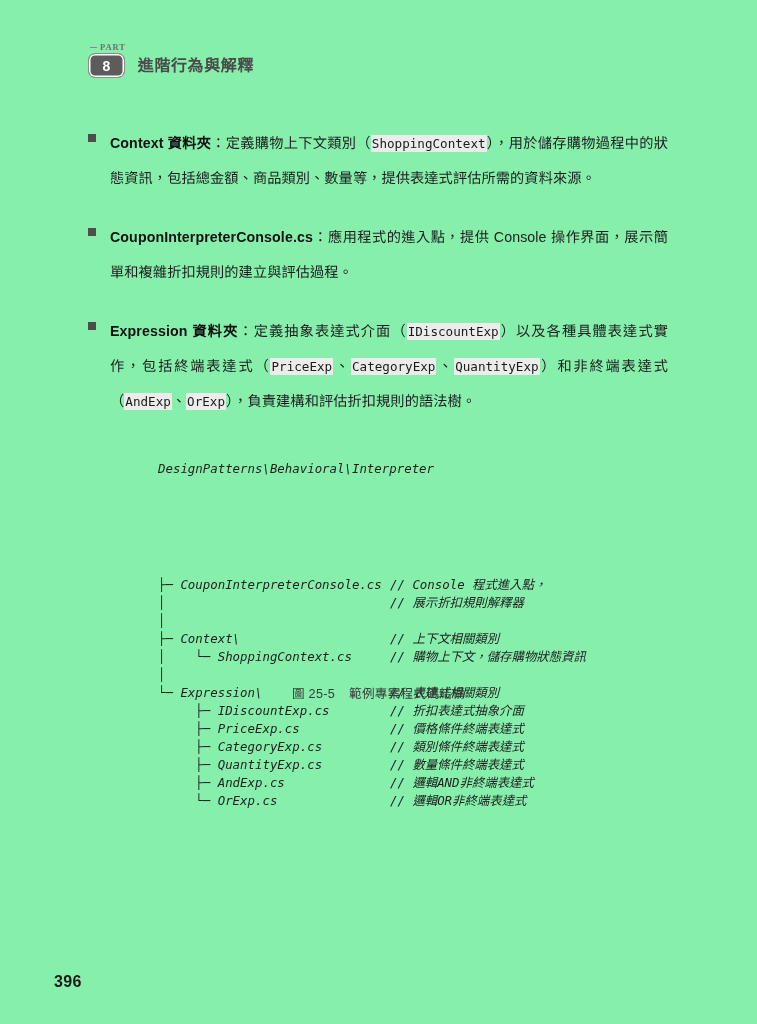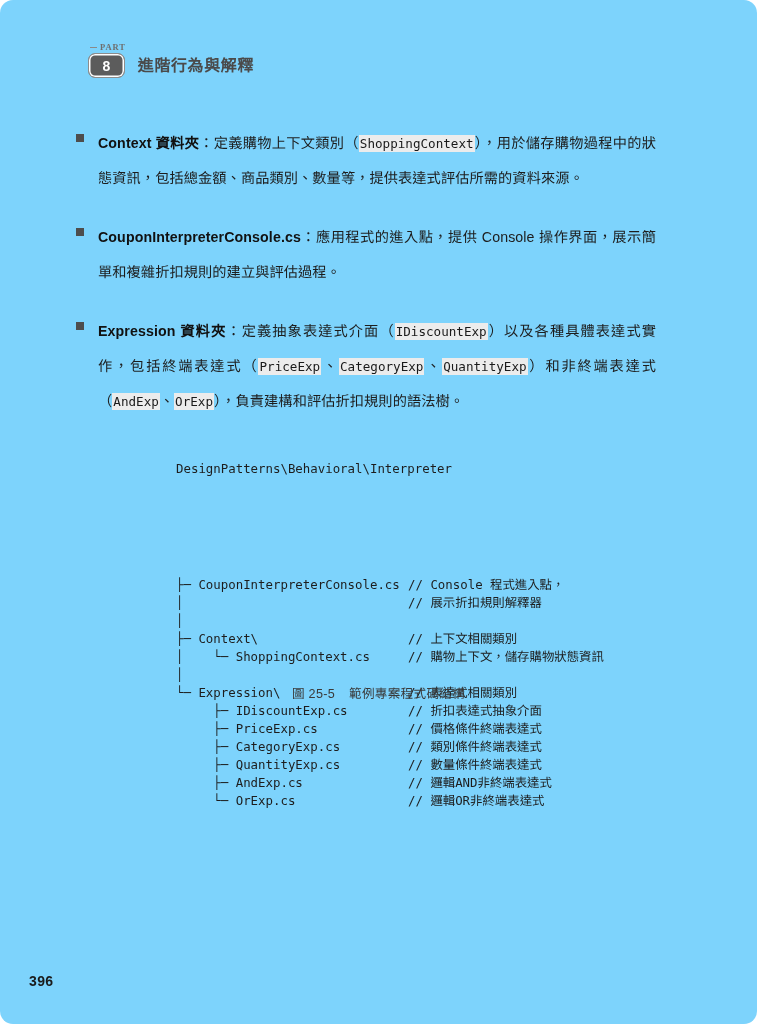--- a/index.html
+++ b/index.html
@@ -12,22 +12,21 @@
     height: 1024px;
     position: relative;
     font-family: "Liberation Sans", "DejaVu Sans", sans-serif;
     color: #1a1a1a;
     overflow: hidden;
   }
 
   .page {
     position: absolute;
     inset: 0;
-    background: #7dd3fc;
-    border-radius: 13px;
+    background: #86efac;
   }
 
   
   .part-head {
     position: absolute;
     left: 88px;
     top: 42px;
     display: flex;
     align-items: flex-end;
     gap: 12px;
@@ -77,21 +76,21 @@
     font-size: 16px;
     font-weight: 700;
     color: #4a4a4a;
     letter-spacing: 0.6px;
     padding-bottom: 2px;
   }
 
   
   .bullets {
     position: absolute;
-    left: 76px;
+    left: 88px;
     top: 126px;
     width: 580px;
   }
   .bullet-item {
     display: flex;
     align-items: flex-start;
     margin-bottom: 24px;
   }
   .bullet-marker {
     flex: 0 0 auto;
@@ -119,27 +118,28 @@
     font-size: 12.6px;
     background: #ececec;
     padding: 1px 1px;
     color: #1a1a1a;
     letter-spacing: 0;
   }
 
   
   .tree-block {
     position: absolute;
-    left: 176px;
+    left: 158px;
     top: 424px;
     font-family: "DejaVu Sans Mono", "Liberation Mono", monospace;
     font-size: 12.4px;
     line-height: 18px;
     color: #1d1d1d;
     white-space: pre;
+    font-style: italic;
   }
   .tree-line {
     display: flex;
     align-items: baseline;
     height: 18px;
   }
   .tree-line.spacer { height: 10px; }
   .tree-path {
     flex: 0 0 auto;
     width: 232px;
@@ -189,23 +189,23 @@
     width: 580px;
     font-size: 14.2px;
     line-height: 32px;
     color: #1d1d1d;
     letter-spacing: 0.1px;
   }
 
   
   .folio {
     position: absolute;
-    left: 29px;
+    left: 54px;
     top: 973px;
-    font-size: 14px;
+    font-size: 16px;
     font-weight: 700;
     color: #1a1a1a;
     letter-spacing: 0.4px;
   }
 </style>
 </head>
 <body>
 
 <div class="page">
 

